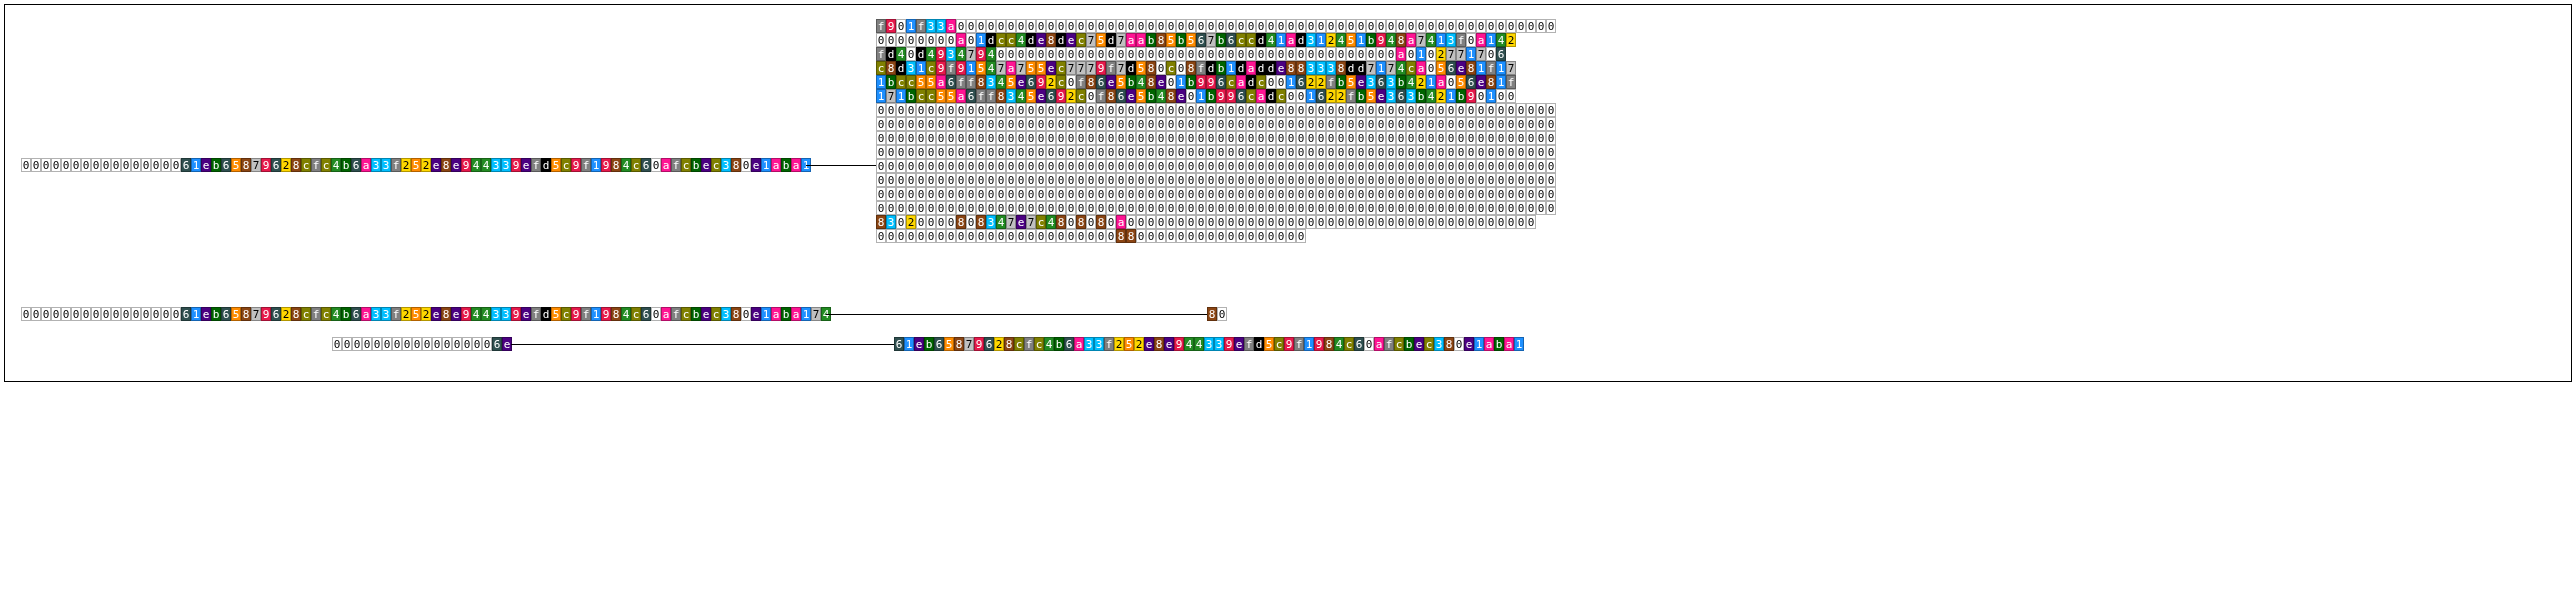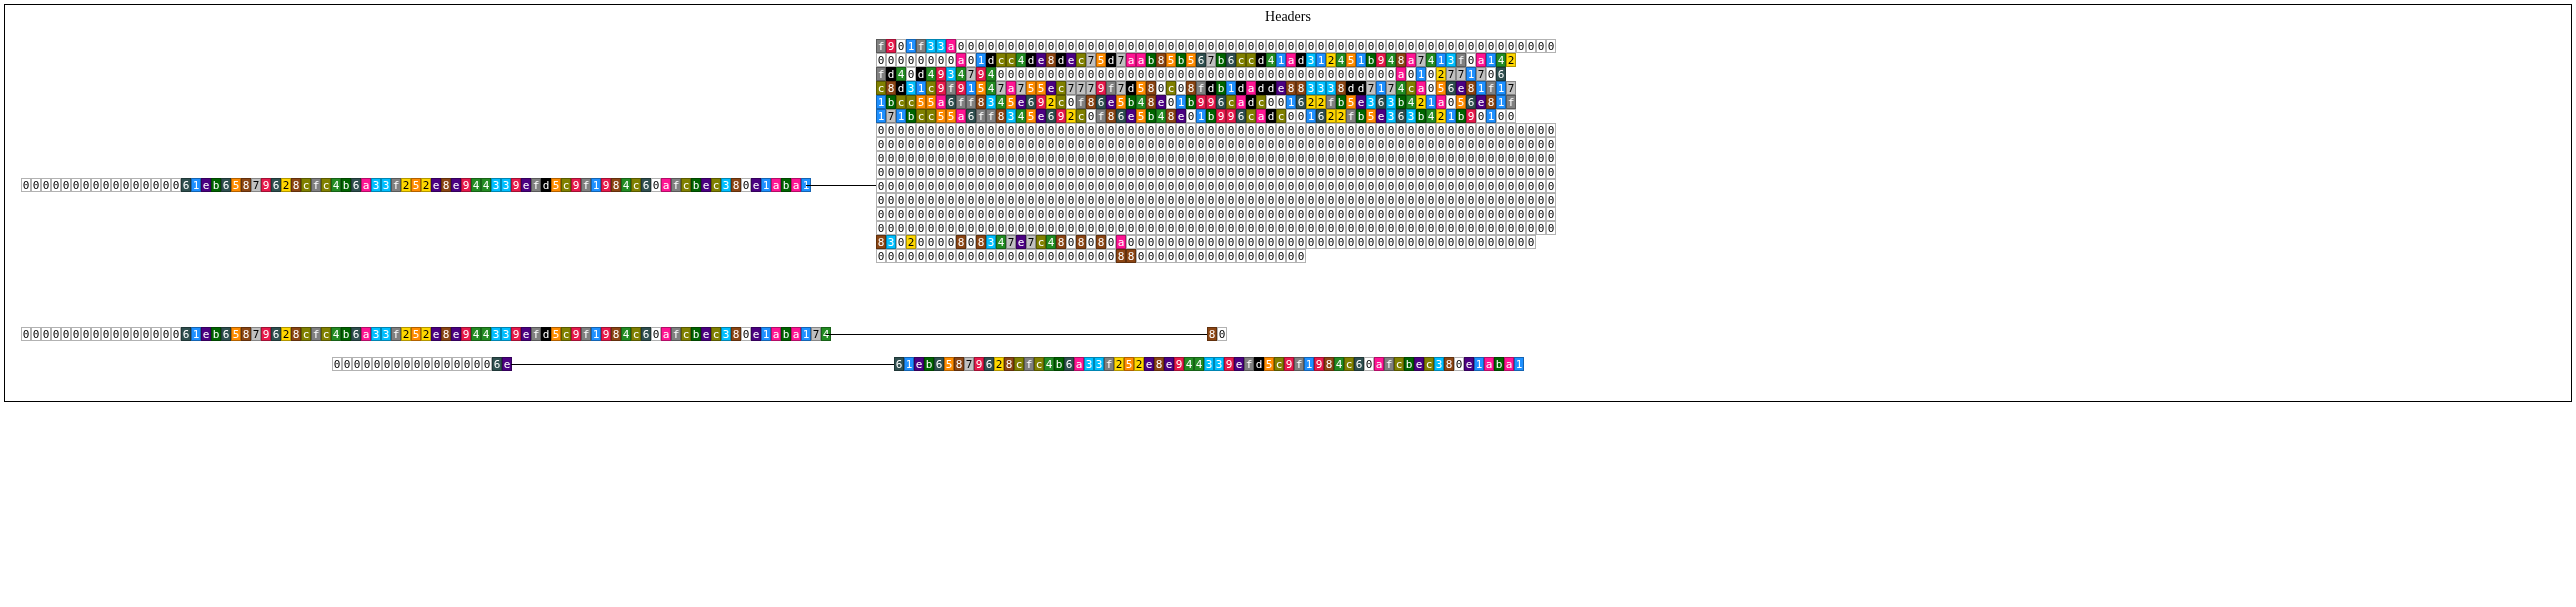--- a/index.html
+++ b/index.html
@@ -25,21 +25,20 @@
 .ca{background:#ff1493;color:#fff}
 .cb{background:#006400;color:#fff}
 .cc{background:#808000;color:#fff}
 .cd{background:#000;color:#fff}
 .ce{background:#4b0082;color:#fff}
 .cf{background:#808080;color:#fff}
 </style>
 </head>
 <body>
 <div class="container">
-<div class="title">Headers</div>
 <div class="diagram">
 <div id="row-left1" class="hexrow" style="left: 12px; top: 149px;">
         <span class="hexcell c0">0</span>
         <span class="hexcell c0">0</span>
         <span class="hexcell c0">0</span>
         <span class="hexcell c0">0</span>
         <span class="hexcell c0">0</span>
         <span class="hexcell c0">0</span>
         <span class="hexcell c0">0</span>
         <span class="hexcell c0">0</span>

